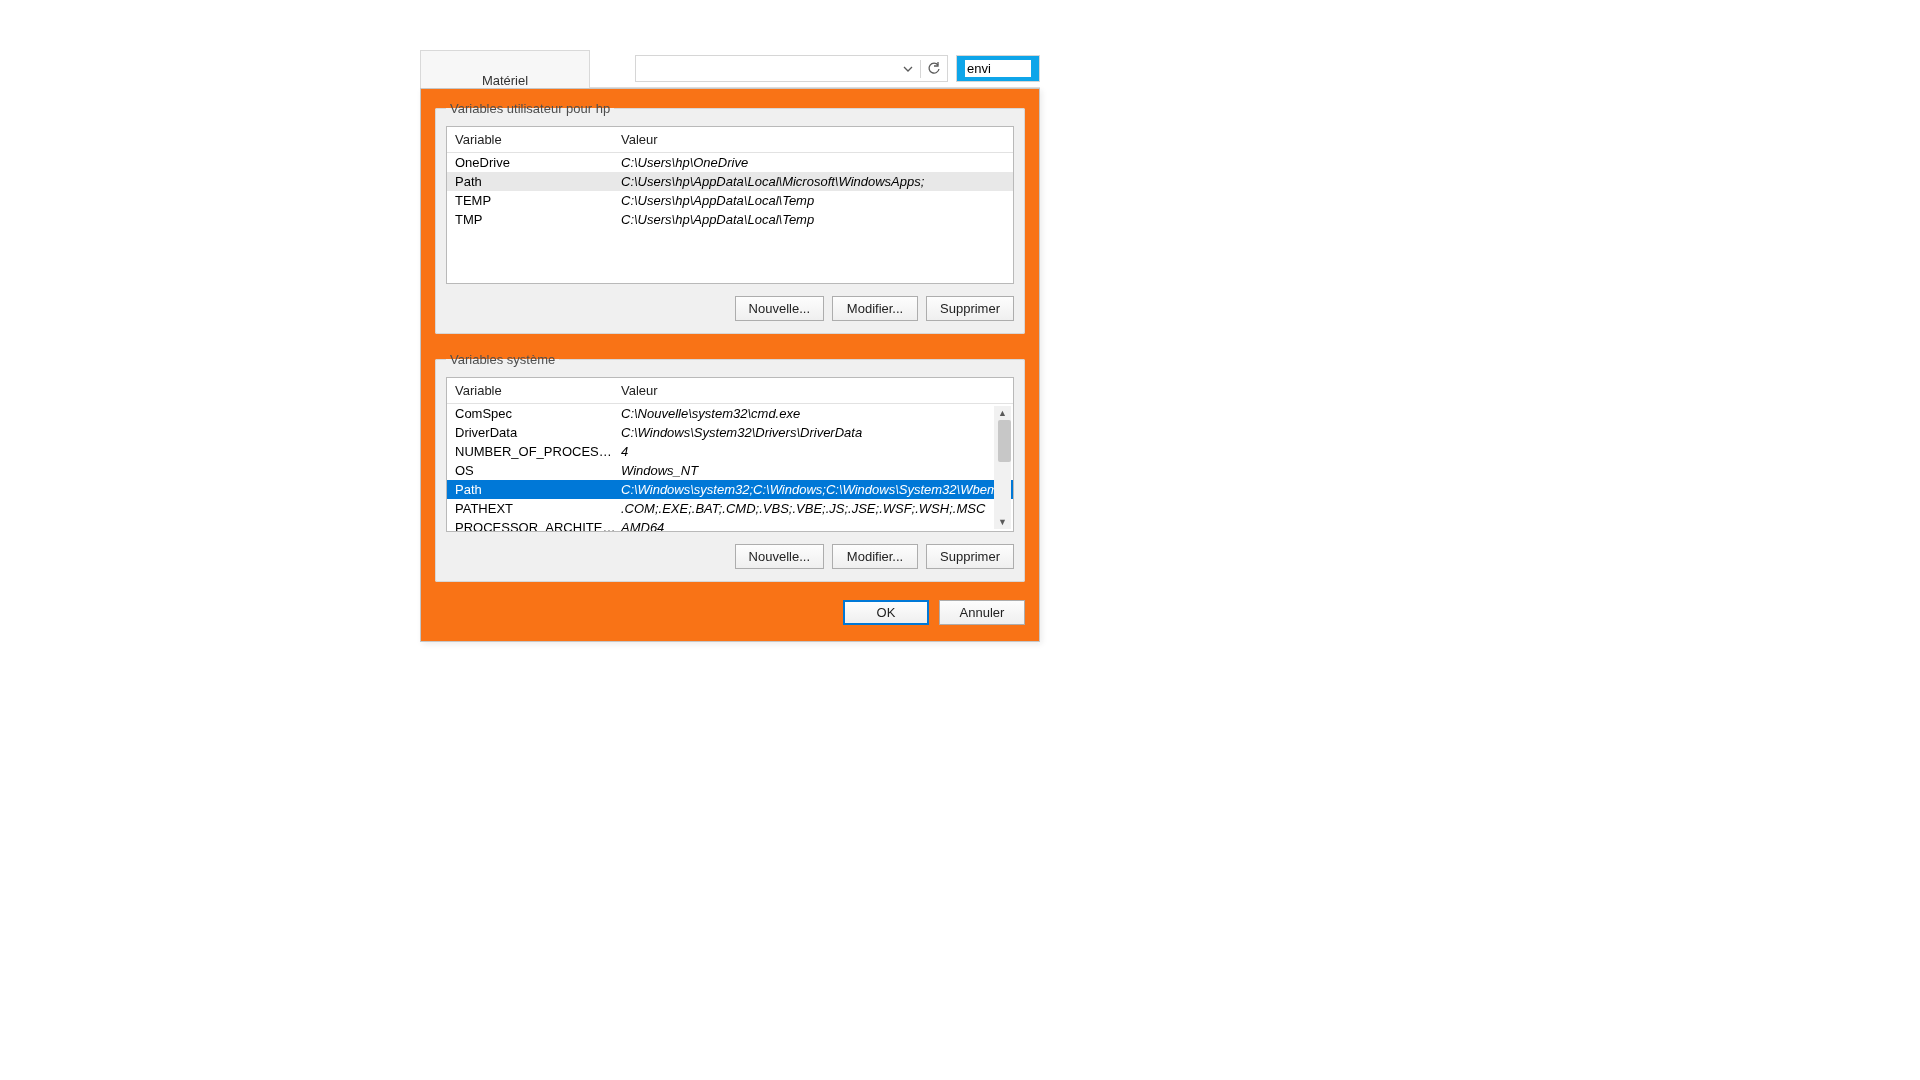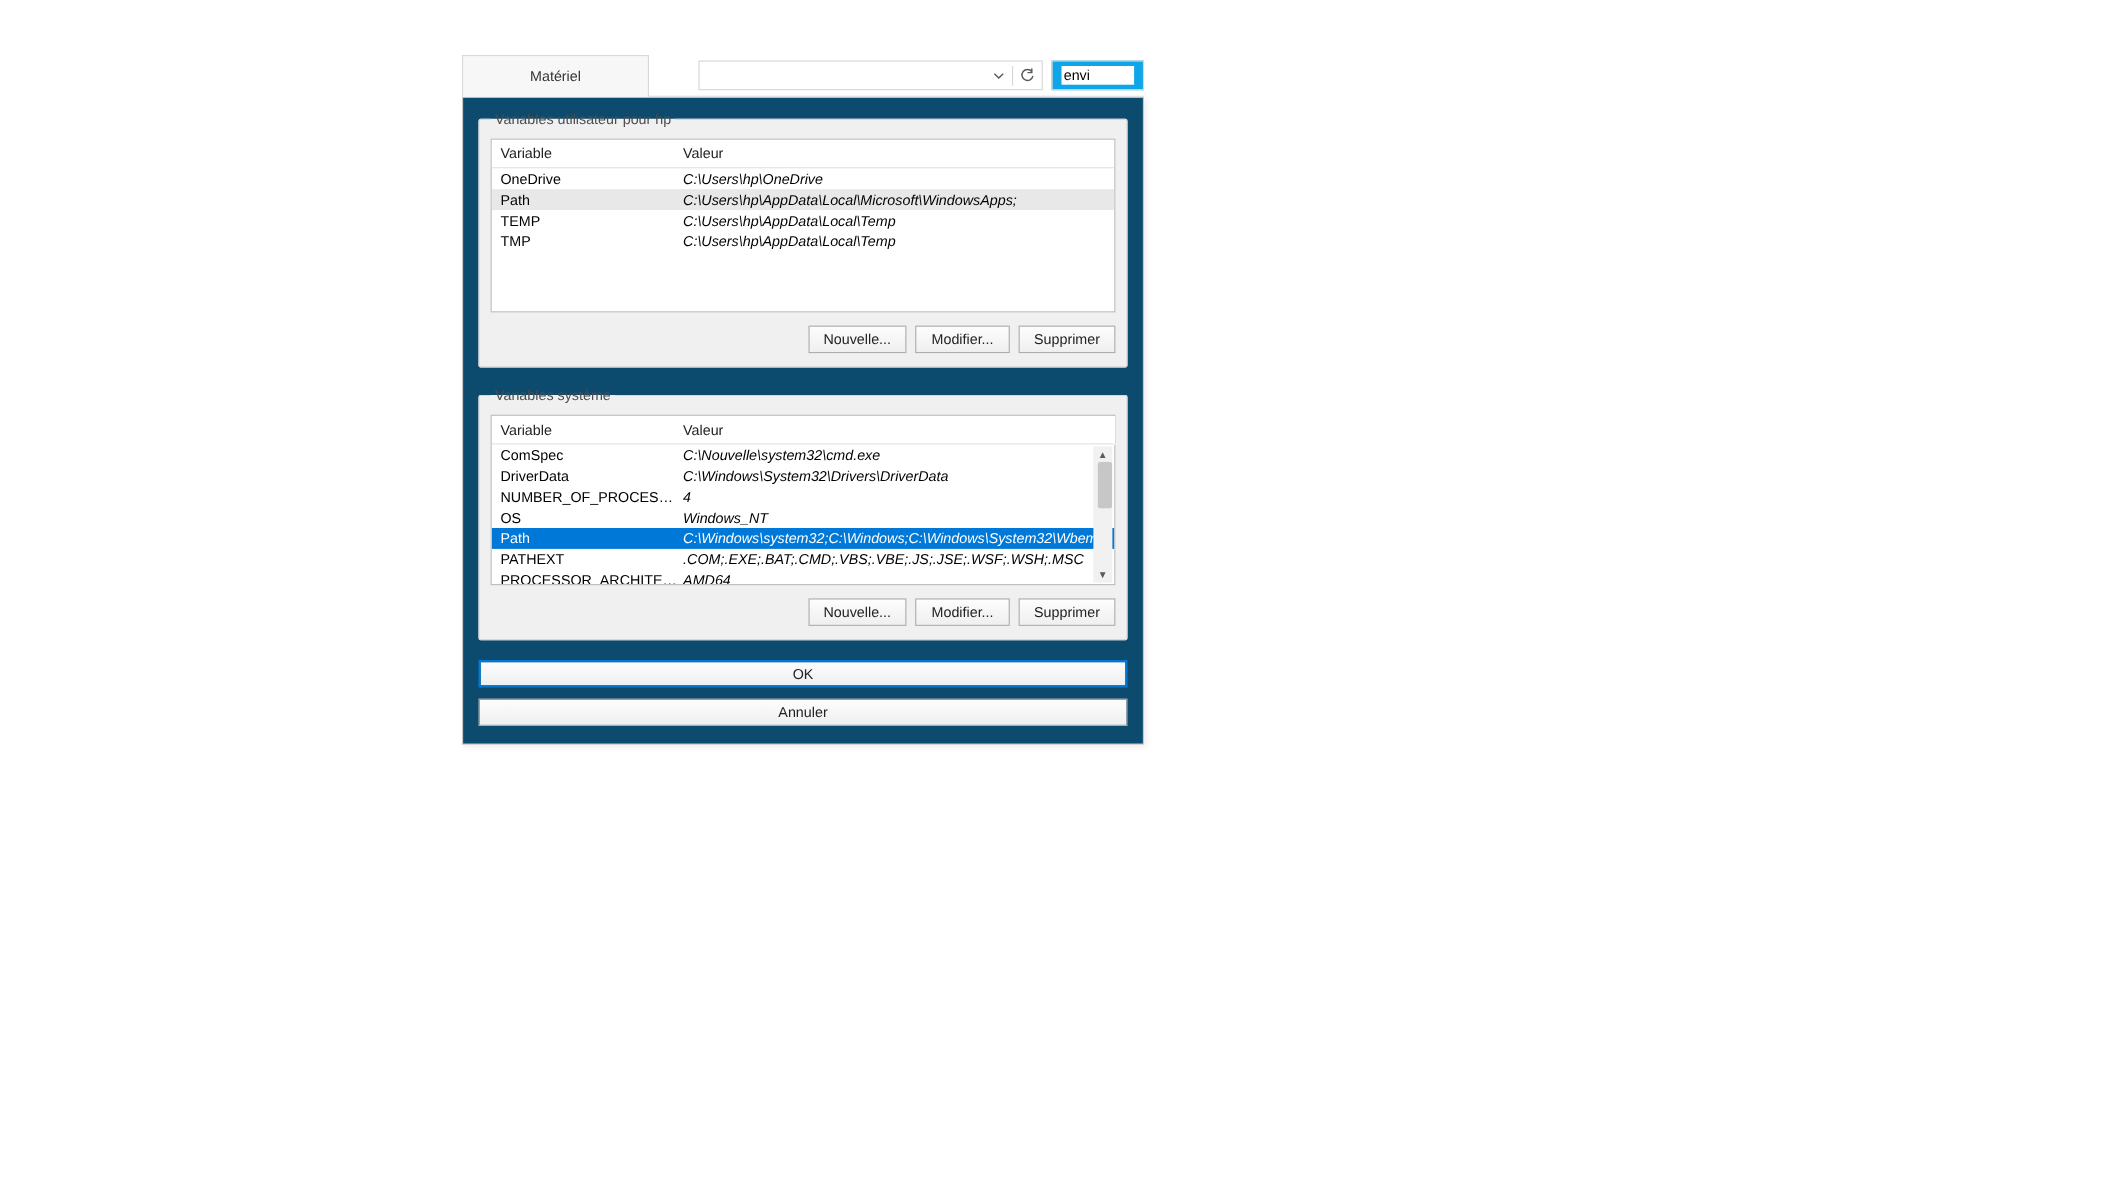--- a/index.html
+++ b/index.html
@@ -1,51 +1,51 @@
 <!DOCTYPE html>
 <html><head>
 <meta charset="utf-8">
 <style>
   * { box-sizing: border-box; font-family: "Segoe UI", Tahoma, sans-serif; font-size: 13px; }
   body { margin: 0; background: #fff; width: 1920px; height: 1080px; position: relative; }
   .canvas { position: absolute; left: 420px; top: 50px; width: 620px; }
   .topbar { display: flex; height: 38px; align-items: stretch; }
-  .tab-btn { width: 170px; background: #f7f7f7; border: 1px solid #d9d9d9; border-bottom: none; display: flex; align-items: center; justify-content: center; color: #333; cursor: default; }
+  .tab-btn { width: 170px; background: #f7f7f7; border: 1px solid #d9d9d9; border-bottom: none; display: flex; align-items: flex-end; justify-content: center; color: #333; cursor: default; }
   .topbar-gap { flex: 1; border-bottom: 1px solid #dcdcdc; display: flex; align-items: center; justify-content: flex-end; gap: 0; background: #fff; }
   .addr-group { display: flex; align-items: center; height: 27px; border: 1px solid #d6d6d6; background: #fff; }
   .addr-chevron { width: 24px; height: 100%; display: flex; align-items: center; justify-content: center; color: #5a5a5a; cursor: pointer; }
   .addr-divider { width: 1px; height: 18px; background: #d6d6d6; }
   .addr-refresh { width: 26px; height: 100%; display: flex; align-items: center; justify-content: center; color: #5a5a5a; cursor: pointer; }
   .search-box { margin-left: 8px; height: 27px; width: 84px; border: 1px solid #d6d6d6; background: #0ea5e9; display: flex; align-items: center; padding: 0 8px; }
   .search-box input { border: none; outline: none; width: 100%; font-size: 13px; }
   .env-dialog { border: 1px solid #c6c6c6; background: #fff; box-shadow: 2px 2px 6px rgba(0,0,0,0.08); }
   .dlg-titlebar { height: 32px; display: flex; align-items: center; padding-left: 10px; border-bottom: 1px solid #e5e5e5; position: relative; }
   .dlg-title { color: #4a4a4a; }
   .dlg-close { position: absolute; right: 0; top: 0; width: 45px; height: 32px; display: flex; align-items: center; justify-content: center; cursor: pointer; color: #333; }
-  .dlg-body { padding: 12px 14px 16px; background: #0c4a6e; }
+  .dlg-body { padding: 12px 14px 16px; background: #f97316; }
   fieldset.group { border: 1px solid #d7d7d7; border-radius: 2px; margin: 0 0 18px 0; padding: 10px 10px 12px; background: #f0f0f0; }
   fieldset.group legend { padding: 0 4px; color: #4d4d4d; }
   .listbox { background: #fff; border: 1px solid #b9b9b9; height: 158px; overflow: hidden; position: relative; }
   .listbox.sys { height: 155px; }
   .lb-header { display: flex; border-bottom: 1px solid #e2e2e2; height: 26px; align-items: center; background: #fff; position: sticky; top: 0; }
   .lb-col-name { width: 170px; padding-left: 8px; color: #222; }
   .lb-col-val { flex: 1; padding-left: 4px; color: #222; }
   .lb-rows { }
   .lb-row { display: flex; height: 19px; align-items: center; cursor: default; }
   .lb-row.hover { background: #e8e8e8; }
   .lb-row.selected { background: #0078d7; color: #fff; }
   .lb-row .c-name { width: 170px; padding-left: 8px; white-space: nowrap; overflow: hidden; text-overflow: ellipsis; }
   .lb-row .c-val { flex: 1; padding-left: 4px; white-space: nowrap; overflow: hidden; text-overflow: ellipsis; font-style: italic; }
   .scrollhint { position: absolute; right: 2px; top: 28px; bottom: 2px; width: 17px; background: #f1f1f1; display: flex; flex-direction: column; justify-content: space-between; align-items: center; }
   .scroll-thumb { position: absolute; right: 2px; top: 42px; width: 13px; height: 42px; background: #c7c7c7; border-radius: 2px; }
   .scroll-arrow { font-size: 9px; color: #5a5a5a; padding: 2px; cursor: pointer; }
   .btn-row { display: flex; justify-content: flex-end; gap: 8px; margin-top: 12px; }
   button.win-btn { min-width: 86px; height: 25px; background: linear-gradient(#fdfdfd,#efefef); border: 1px solid #adadad; color: #222; cursor: pointer; padding: 0 13px; }
   button.win-btn.primary { border: 2px solid #0078d7; }
-  .dlg-footer { display: flex; justify-content: flex-end; gap: 10px; margin-top: 18px; flex-direction: column; }
+  .dlg-footer { display: flex; justify-content: flex-end; gap: 10px; margin-top: 18px; }
   svg { display: block; }
 </style>
 </head>
 <body>
 
 <div class="canvas">
   <div class="topbar">
     <div class="tab-btn">
       <span>Matériel</span>
     </div>

